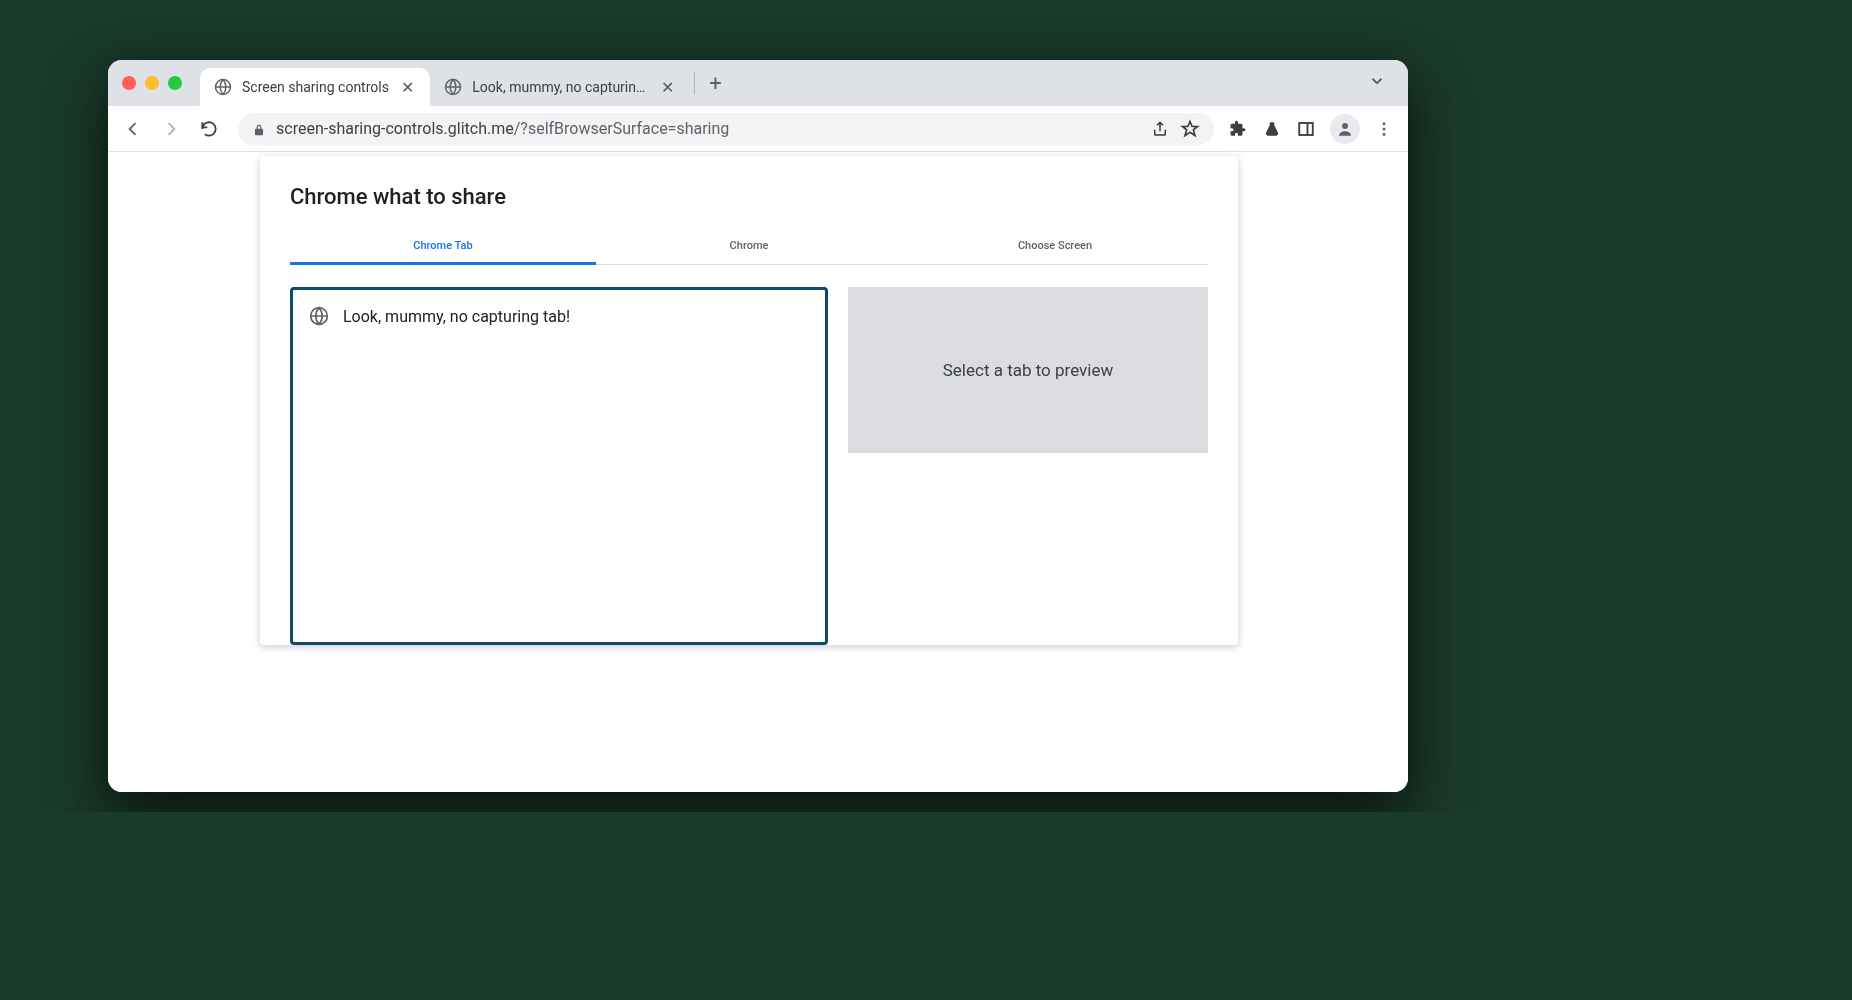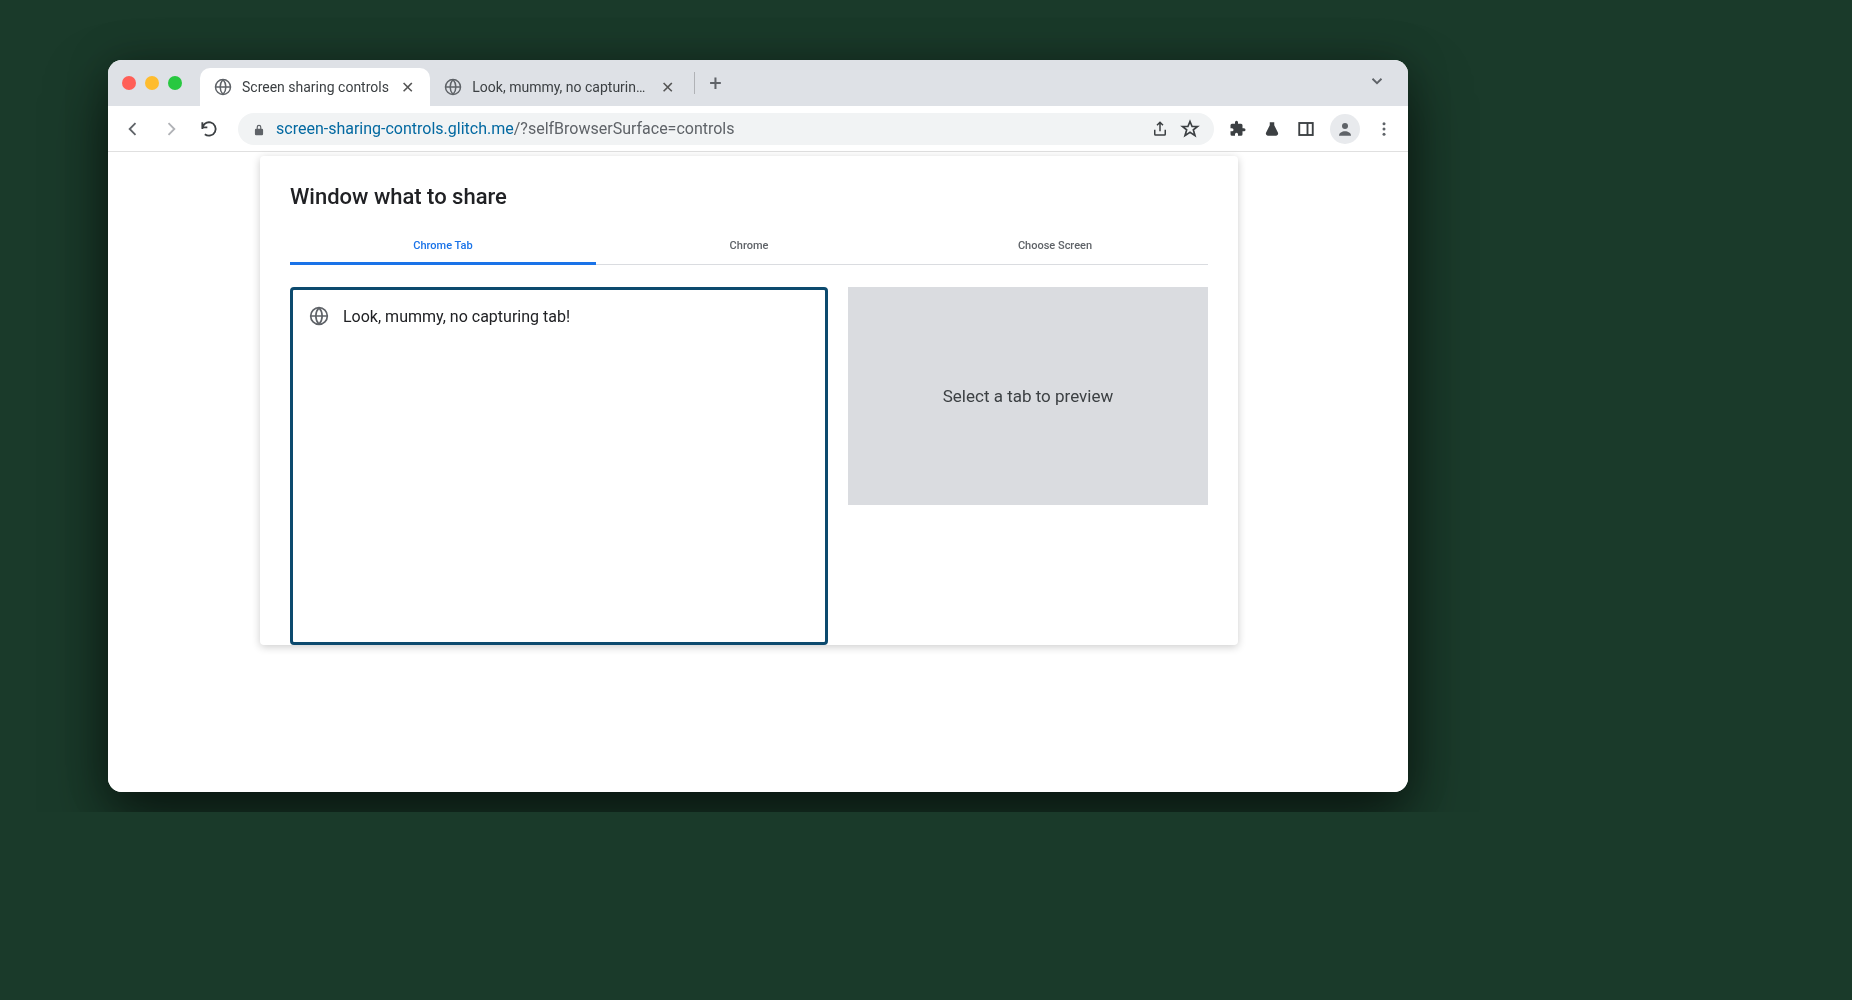--- a/index.html
+++ b/index.html
@@ -168,21 +168,21 @@
       height: 14px;
       color: #5f6368;
     }
 
     .url-text {
       flex: 1;
       white-space: nowrap;
       overflow: hidden;
     }
 
-    .url-host { color: #0369a1; }
+    .url-host { color: #404040; }
     .url-path { color: #5f6368; }
 
     .toolbar-icons {
       display: flex;
       align-items: center;
       gap: 14px;
       padding-right: 4px;
     }
 
     .toolbar-icon {
@@ -296,21 +296,21 @@
       height: 20px;
     }
 
     .preview-panel {
       width: 360px;
       display: flex;
       flex-direction: column;
     }
 
     .preview-box {
-      height: 218px;
+      height: 166px;
       background: #dadce0;
       display: flex;
       align-items: center;
       justify-content: center;
       font-size: 17px;
       color: #3c4043;
     }
 
     .globe-icon {
       display: inline-block;
@@ -379,21 +379,21 @@
       </svg>
     </div>
 
     <div class="address-bar">
       <span class="lock-icon">
         <svg viewBox="0 0 24 24" width="14" height="14" fill="#5f6368">
           <path d="M17 10h-1V7a4 4 0 0 0-8 0v3H7a2 2 0 0 0-2 2v7a2 2 0 0 0 2 2h10a2 2 0 0 0 2-2v-7a2 2 0 0 0-2-2zm-7-3a2 2 0 1 1 4 0v3h-4V7z"></path>
         </svg>
       </span>
       <span class="url-text">
-        <span class="url-host">screen-sharing-controls.glitch.me</span><span class="url-path">/?selfBrowserSurface=controls</span>
+        <span class="url-host">screen-sharing-controls.glitch.me</span><span class="url-path">/?selfBrowserSurface=sharing</span>
       </span>
       <span class="toolbar-icon">
         <svg viewBox="0 0 24 24" width="18" height="18" fill="none" stroke="#3c4043" stroke-width="2">
           <path d="M12 3v12M8 7l4-4 4 4M5 13v6a1 1 0 0 0 1 1h12a1 1 0 0 0 1-1v-6"></path>
         </svg>
       </span>
       <span class="toolbar-icon">
         <svg viewBox="0 0 24 24" width="20" height="20" fill="none" stroke="#3c4043" stroke-width="2">
           <path d="M12 3l2.5 6H21l-5 4 2 7-6-4-6 4 2-7-5-4h6.5z"></path>
         </svg>
@@ -428,21 +428,21 @@
           <circle cx="12" cy="5" r="2"></circle>
             <circle cx="12" cy="12" r="2"></circle>
             <circle cx="12" cy="19" r="2"></circle>
         </svg>
       </span>
     </div>
   </div>
 
   <div class="content">
     <div class="share-dialog">
-      <div class="dialog-title">Window what to share</div>
+      <div class="dialog-title">Chrome what to share</div>
 
       <div class="share-tabs">
         <div class="share-tab active">Chrome Tab</div>
         <div class="share-tab">Chrome</div>
         <div class="share-tab">Choose Screen</div>
       </div>
 
       <div class="share-body">
         <div class="tab-list">
           <div class="tab-item">

